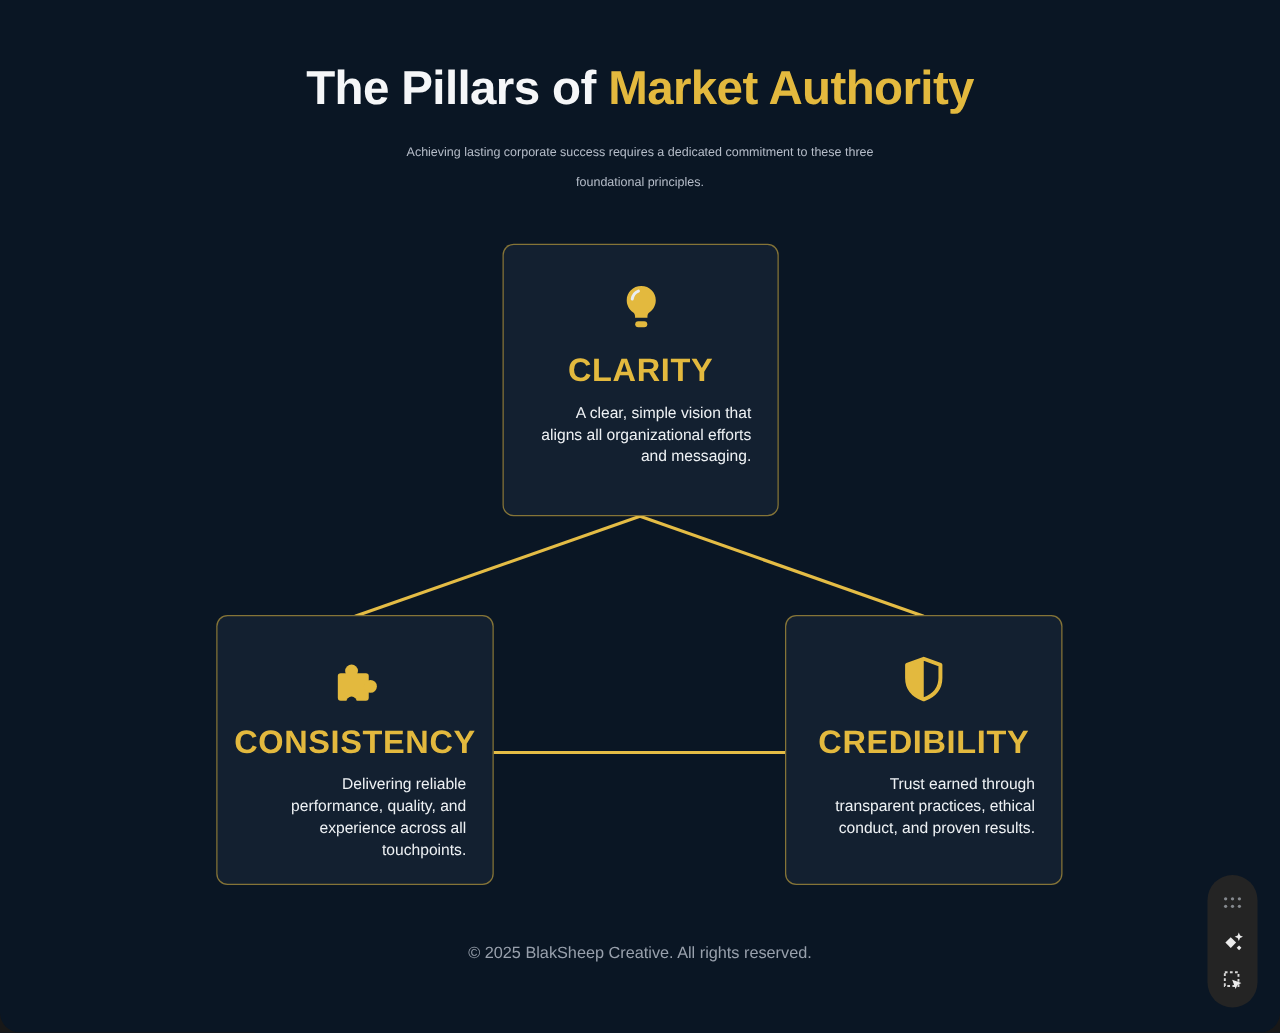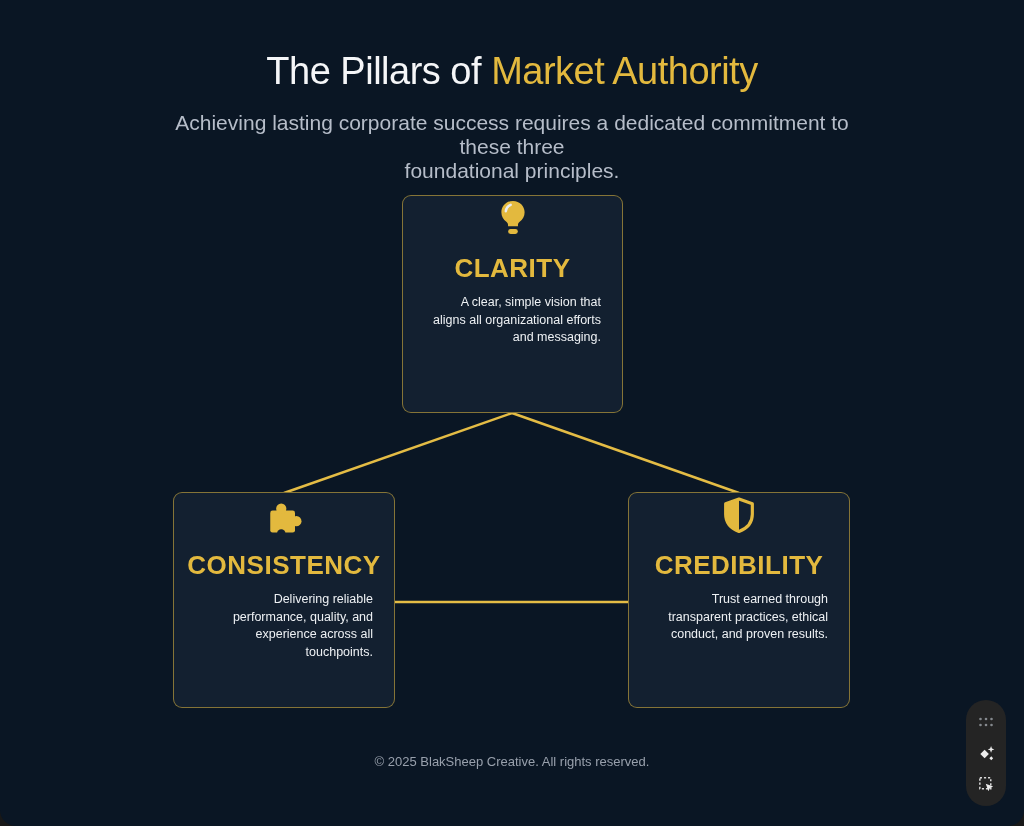--- a/index.html
+++ b/index.html
@@ -5,38 +5,39 @@
   html,body { margin:0; padding:0; background:#181818; }
   .screen {
     position:relative; width:1024px; height:826px;
     background:#0A1624; overflow:hidden;
     border-radius:0 0 16px 16px;
     font-family:"Liberation Sans", sans-serif;
   }
   .page-title {
     position:absolute; top:50px; left:0; width:100%;
     margin:0; text-align:center;
-    font-size:38px; font-weight:400; letter-spacing:-0.5px;
+    font-size:38px; font-weight:700; letter-spacing:-0.5px;
     color:#F5F6F8;
   }
   .page-title .gold { color:#E3B93E; }
   .subtitle {
     position:absolute; top:111px; left:0; right:0;
     margin:0 auto; max-width:700px; text-align:center;
-    font-size:21px; line-height:24px; color:#B6BDC9;
+    font-size:10px; line-height:24px; color:#B6BDC9;
     white-space:pre-line;
   }
   .connectors { position:absolute; left:0; top:0; pointer-events:none; }
   .connectors line { stroke:#E4BC45; stroke-width:2.5; }
   .card {
     position:absolute; box-sizing:border-box;
     background:#132030;
     border:1px solid rgba(227,185,62,0.55);
     border-radius:9px;
     display:flex; flex-direction:column; align-items:center;
+    padding-top:28px;
   }
   .card-clarity     { left:402px; top:195px; width:221px; height:218px; }
   .card-consistency { left:173px; top:492px; width:222px; height:216px; }
   .card-credibility { left:628px; top:492px; width:222px; height:216px; }
   .card .icon { height:48px; display:flex; align-items:center; justify-content:center; }
   .card h2 {
     margin:9px 0 0; font-size:26px; font-weight:800;
     letter-spacing:0.5px; color:#E3B93E; text-align:center;
   }
   .card p {

